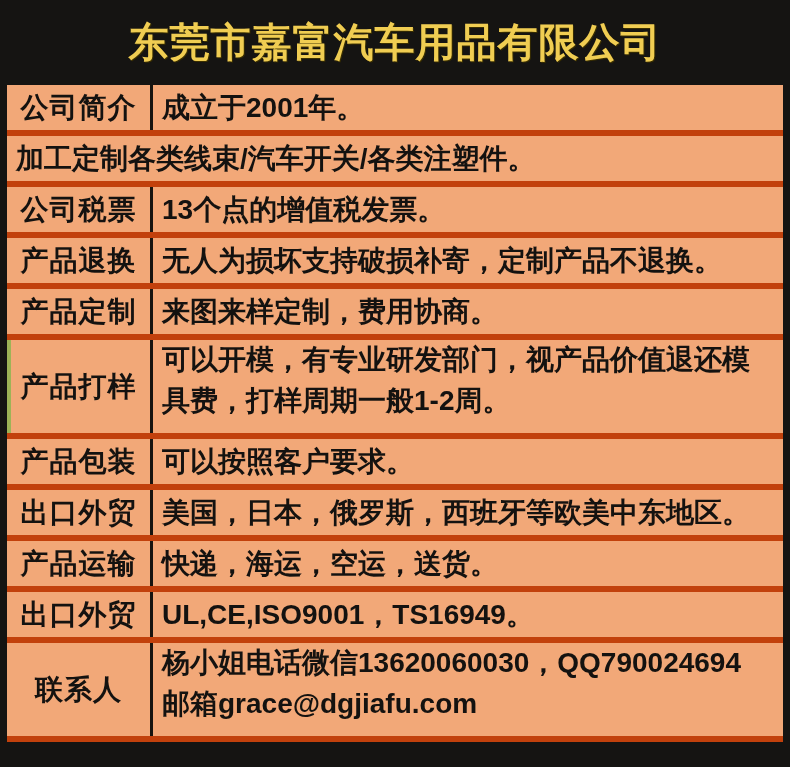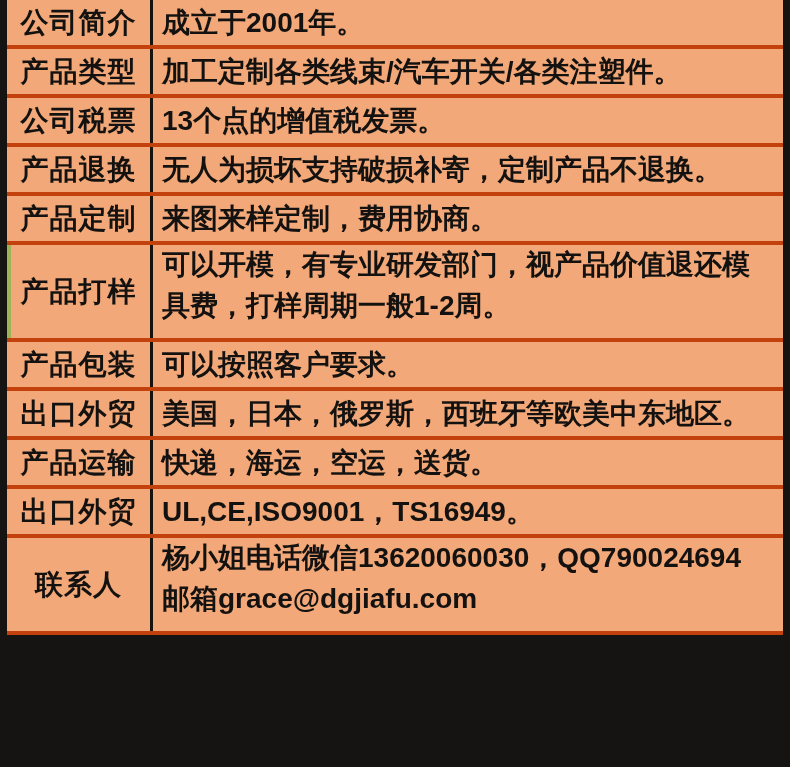--- a/index.html
+++ b/index.html
@@ -35,21 +35,21 @@
     text-shadow: 1px 1px 0 #3a2f00;
   }
   .table {
     margin: 0 7px;
     display: flex;
     flex-direction: column;
   }
   .row {
     display: flex;
     height: 45px;
-    border-bottom: 4px solid #c2410c;
+    border-bottom: 6px solid #c2410c;
     background: #F2A878;
   }
   .row.tall {
     height: 93px;
   }
   .row.green-edge {
     box-shadow: inset 4px 0 0 #9DB356;
   }
   .label {
     width: 143px;
@@ -85,30 +85,32 @@
   .bottom-strip {
     flex: 1;
     background: #151412;
   }
 </style>
 </head>
 <body>
 
 <div class="page">
 
+  <div class="header">
+    <div class="title">东莞市嘉富汽车用品有限公司</div>
+  </div>
 
   <div class="table">
 
     <div class="row">
       <div class="label">公司简介</div>
       <div class="value">成立于2001年。</div>
     </div>
 
     <div class="row">
-      <div class="label">产品类型</div>
       <div class="value">加工定制各类线束/汽车开关/各类注塑件。</div>
     </div>
 
     <div class="row">
       <div class="label">公司税票</div>
       <div class="value">13个点的增值税发票。</div>
     </div>
 
     <div class="row">
       <div class="label">产品退换</div>

